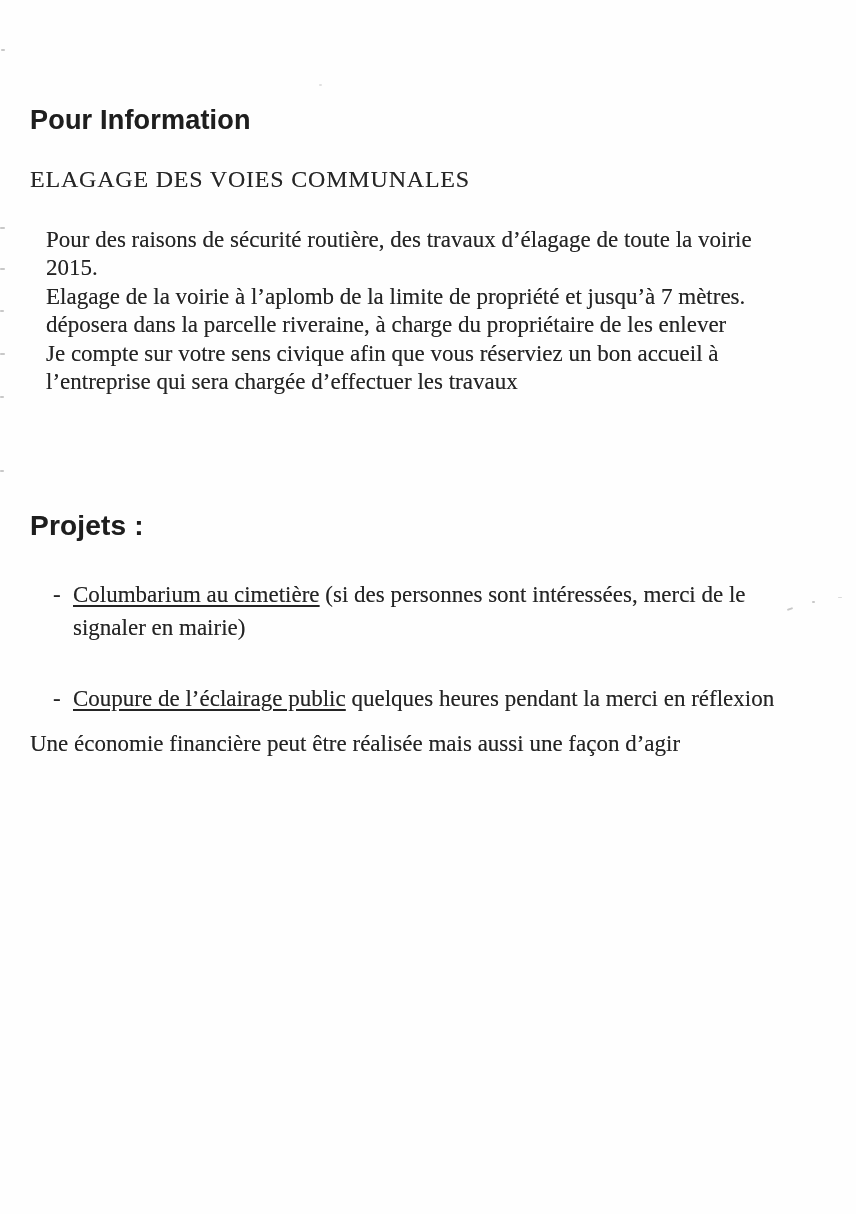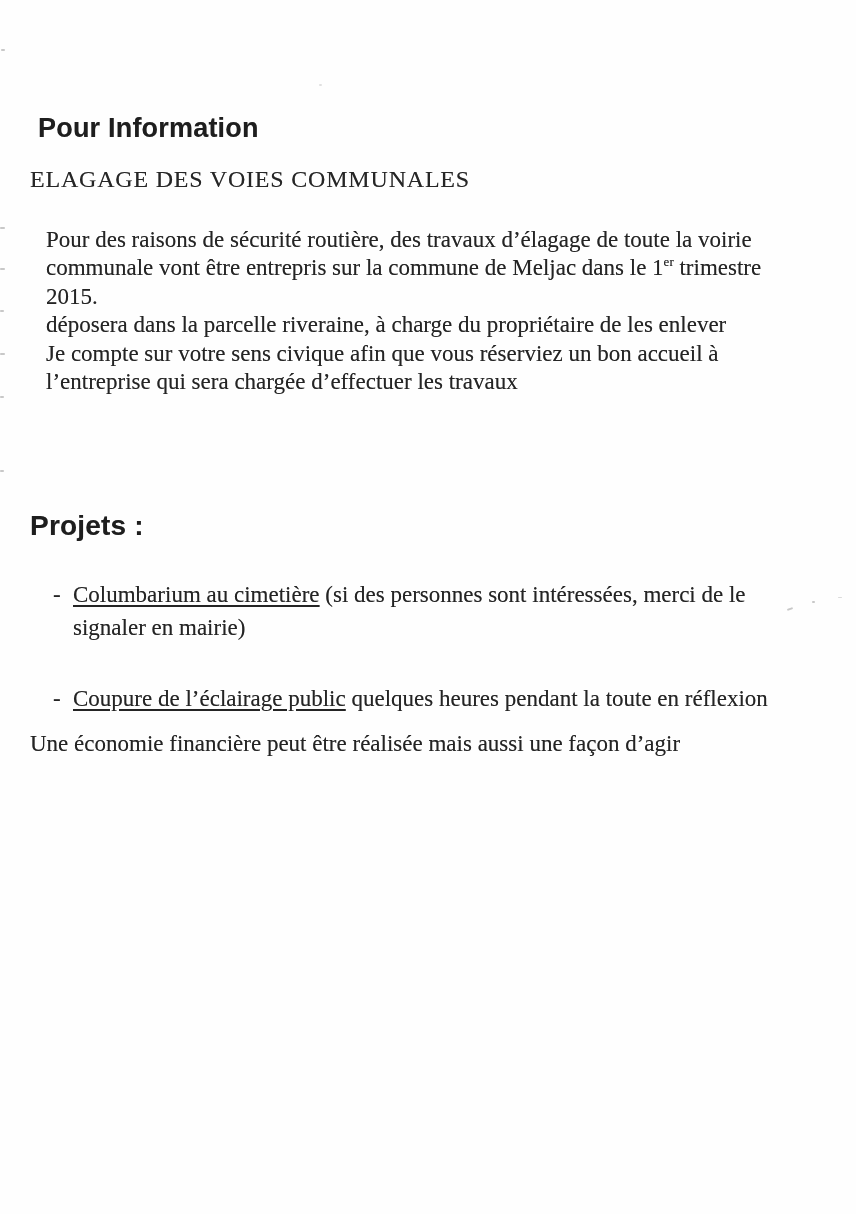--- a/index.html
+++ b/index.html
@@ -10,21 +10,21 @@
   .page {
     position: relative;
     width: 856px;
     height: 1214px;
     background: #fefefe;
     overflow: hidden;
     color: #242424;
     text-shadow: 0 0 0.5px rgba(40,40,40,0.45);
   }
   .h-info {
-    margin: 8px;
+    margin: 0;
     position: absolute;
     left: 30px;
     top: 105px;
     font-family: "Liberation Sans", "DejaVu Sans", sans-serif;
     font-weight: 700;
     font-size: 27px;
     letter-spacing: 0.2px;
     color: #1e1e1e;
   }
   .subject {
@@ -117,43 +117,43 @@
 <body>
 
 <div class="page">
 
   <h1 class="h-info">Pour Information</h1>
 
   <div class="subject">ELAGAGE DES VOIES COMMUNALES</div>
 
   <div class="intro">
     <div>Pour des raisons de sécurité routière, des travaux d’élagage de toute la voirie</div>
-    <div><span>communale vont être entrepris sur la commune de Meljac dans le 1</span><sup>er</sup><span> trimestre</span></div>
     <div>2015.</div>
+    <div>Elagage de la voirie à l’aplomb de la limite de propriété et jusqu’à 7 mètres.</div>
     <div>déposera dans la parcelle riveraine, à charge du propriétaire de les enlever</div>
     <div>Je compte sur votre sens civique afin que vous réserviez un bon accueil à</div>
     <div>l’entreprise qui sera chargée d’effectuer les travaux</div>
   </div>
 
   <h2 class="h-projets">Projets :</h2>
 
   <div class="projects">
 
     <div class="project">
       <span class="dash">-</span>
       <div class="ptext">
         <span class="ul">Columbarium au cimetière</span><span> (si des personnes sont intéressées, merci de le</span><br>
         <span>signaler en mairie)</span>
       </div>
     </div>
 
     <div class="project">
       <span class="dash">-</span>
       <div class="ptext">
-        <span class="ul">Coupure de l’éclairage public</span><span> quelques heures pendant la toute en réflexion</span>
+        <span class="ul">Coupure de l’éclairage public</span><span> quelques heures pendant la merci en réflexion</span>
       </div>
     </div>
 
   </div>
 
   <div class="closing">
     <div>Une économie financière peut être réalisée mais aussi une façon d’agir</div>
   </div>
 
   <div class="artifact" style="left:1px; top:49px;  width:4px; height:2px;"></div>

